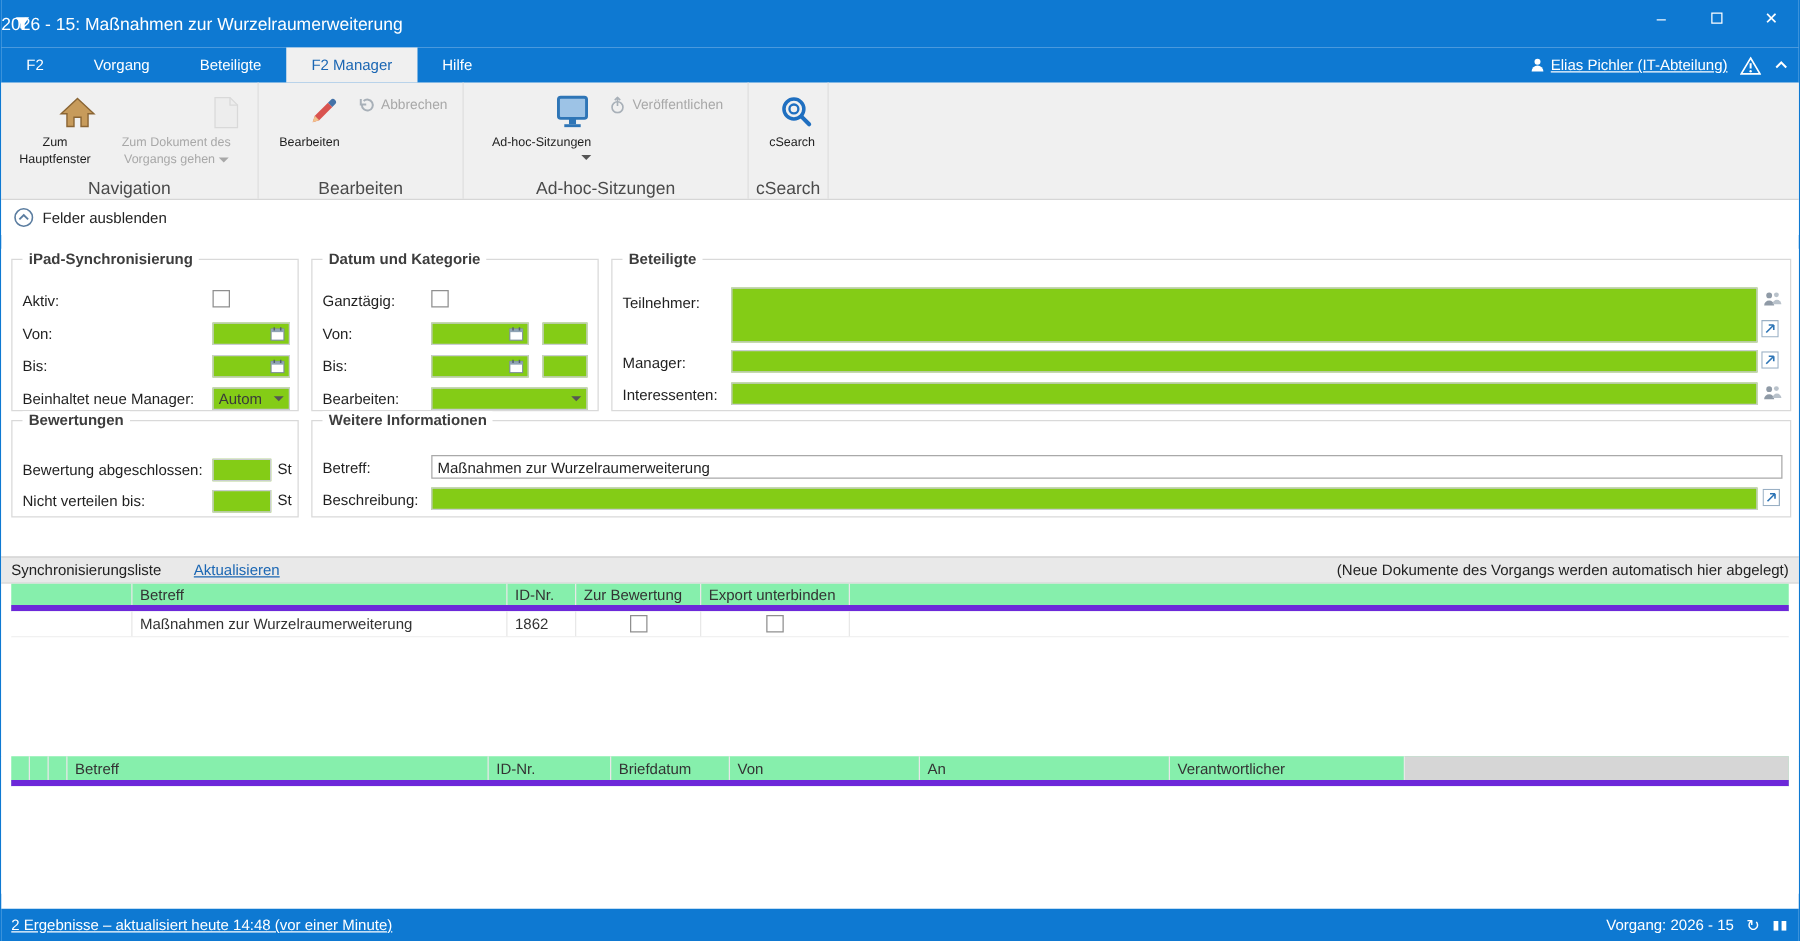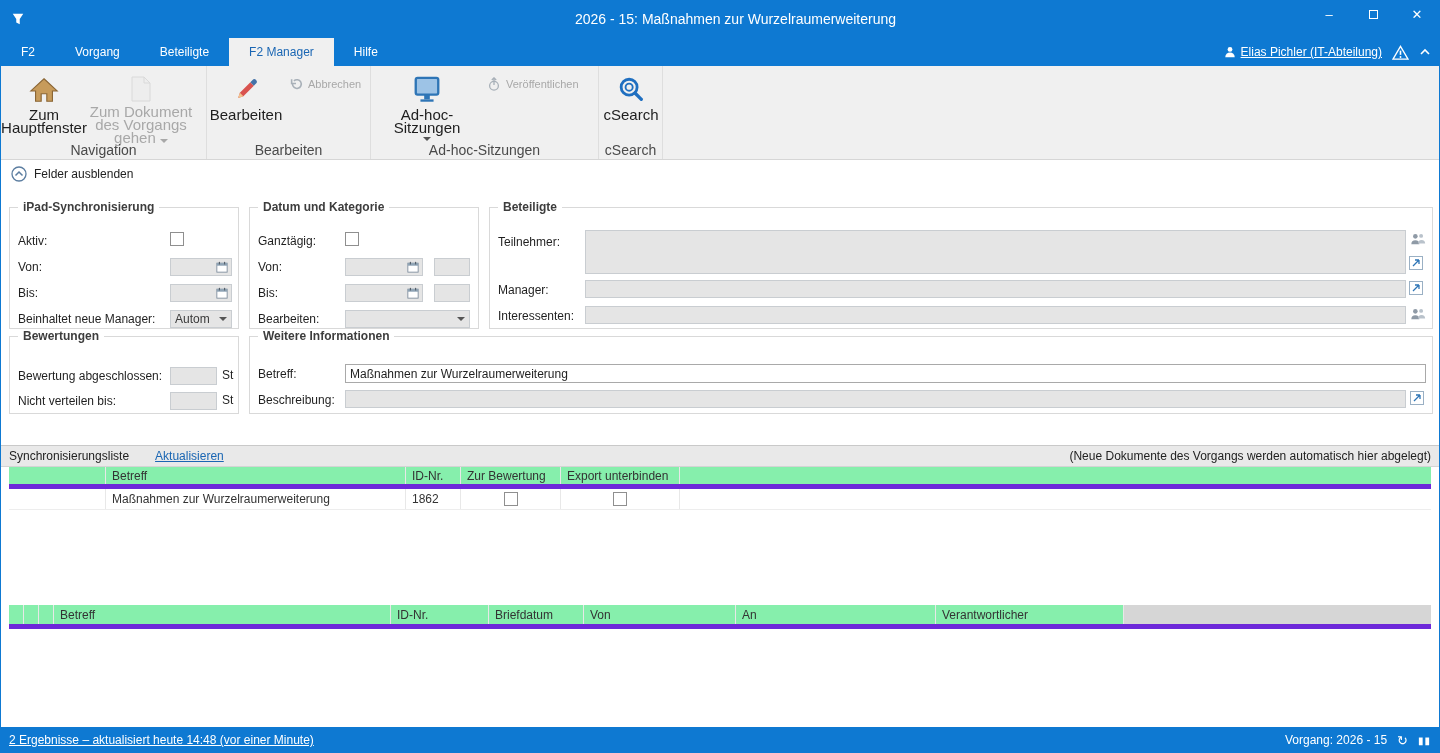--- a/index.html
+++ b/index.html
@@ -3,53 +3,53 @@
 <meta charset="utf-8">
 <style>
   * { margin:0; padding:0; box-sizing:border-box; }
   html,body { width:1440px; height:753px; }
   body { font-family:"Liberation Sans", sans-serif; font-size:12px; color:#1f1f1f; background:#fff; overflow:hidden; }
   #app { position:relative; width:1440px; height:753px; border-left:1px solid #0e79d2; border-right:1px solid #0e79d2; background:#fff; }
 
   
   .titlebar { height:38px; background:#0e79d2; position:relative; display:flex; align-items:center; }
   .app-icon { margin-left:10px; display:flex; }
-  .title { position:absolute; left:0; right:0; text-align:center; color:#fff; font-size:14px; pointer-events:none;padding-left:31px; }
+  .title { position:absolute; left:0; right:0; color:#fff; font-size:14px; pointer-events:none; }
   .win-controls { position:absolute; right:0; top:0; display:flex; height:28px; }
   .win-btn { width:44px; display:flex; align-items:center; justify-content:center; color:#fff; font-size:13px; cursor:pointer; }
   .max-box { width:9px; height:9px; border:1px solid #fff; display:inline-block; }
 
   
   .tabbar { height:28px; background:#0e79d2; display:flex; align-items:stretch; position:relative; }
   .tab { padding:0 20px; color:#fff; display:flex; align-items:center; font-size:12px; cursor:pointer; }
   .tab.active { background:#f0f0f0; color:#1a66b3; }
   .tabbar-right { position:absolute; right:8px; top:0; height:28px; display:flex; align-items:center; gap:10px; color:#fff; }
   .user-name { color:#fff; text-decoration:underline; font-size:12px; cursor:pointer; display:flex; align-items:center; gap:5px; }
 
   
   .ribbon { height:94px; background:#f0f0f0; border-bottom:1px solid #d6d6d6; display:flex; }
   .rgroup { position:relative; height:100%; border-right:1px solid #dedede; padding:2px 4px 14px 4px; display:flex; align-items:flex-start; }
   .rgroup-label { position:absolute; bottom:1px; left:0; right:0; text-align:center; font-size:14px; color:#4a4a4a; }
-  .bigbtn { height:76px; display:flex; flex-direction:column; align-items:center; padding:4px 6px 0; font-size:15px; color:#1e1e1e; text-align:center; cursor:pointer; line-height:13px; }
+  .bigbtn { height:76px; display:flex; flex-direction:column; align-items:flex-end; padding:4px 6px 0; font-size:10px; color:#1e1e1e; text-align:center; cursor:pointer; line-height:13px; }
   .bigbtn .bicon { height:36px; display:flex; align-items:center; justify-content:center; }
   .smallbtn { display:flex; align-items:center; gap:5px; font-size:11px; padding:3px 8px; margin-top:6px; cursor:pointer; color:#1e1e1e; }
   .disabled { color:#a8a8a8 !important; }
   .caret-down { width:0; height:0; border-left:4px solid transparent; border-right:4px solid transparent; border-top:4px solid #555; display:inline-block; }
   .caret-gray { border-top-color:#a8a8a8; }
 
   
   .fields-toggle-row { height:28px; display:flex; align-items:center; gap:7px; padding-left:10px; background:#fff; }
   .fields-toggle-row span { font-size:12px; color:#222; }
 
   
   .fields-area { position:relative; height:246px; background:#fff;margin-top:11px; }
   .fieldset { position:absolute; border:1px solid #d9d9d9; background:#fff; }
   .legend { position:absolute; top:-8px; left:8px; background:#fff; padding:0 5px; font-weight:bold; color:#3d3d3d; font-size:12px; }
   .flabel { position:absolute; height:16px; line-height:16px; font-size:12px; color:#1f1f1f; white-space:nowrap; }
-  .inputbox { position:absolute; background:#e5e5e5; border:1px solid #c9cdd1; height:18px; }
+  .inputbox { position:absolute; background:#84cc16; border:1px solid #c9cdd1; height:18px; }
   .inputbox.white { background:#fff; border:1px solid #a9a9a9; height:19px; font-size:12px; padding:0 4px; color:#1f1f1f; font-family:"Liberation Sans", sans-serif; }
   .checkbox { width:14px; height:14px; background:#fff; border:1px solid #8f8f8f; display:inline-block; }
   .cb-abs { position:absolute; }
   .datebox { display:flex; align-items:center; justify-content:flex-end; padding-right:3px; }
   .combobox { display:flex; align-items:center; justify-content:space-between; padding:0 4px; font-size:12px; color:#3a3a3a; }
   .unit { position:absolute; font-size:12px; color:#1f1f1f; }
   .side-icon { position:absolute; cursor:pointer; display:flex; }
 
   
   .section-bar { height:22px; background:#e9e9e9; border-top:1px solid #c9c9c9; border-bottom:1px solid #d4d4d4; display:flex; align-items:center; padding:0 8px; font-size:12px; color:#222; }

